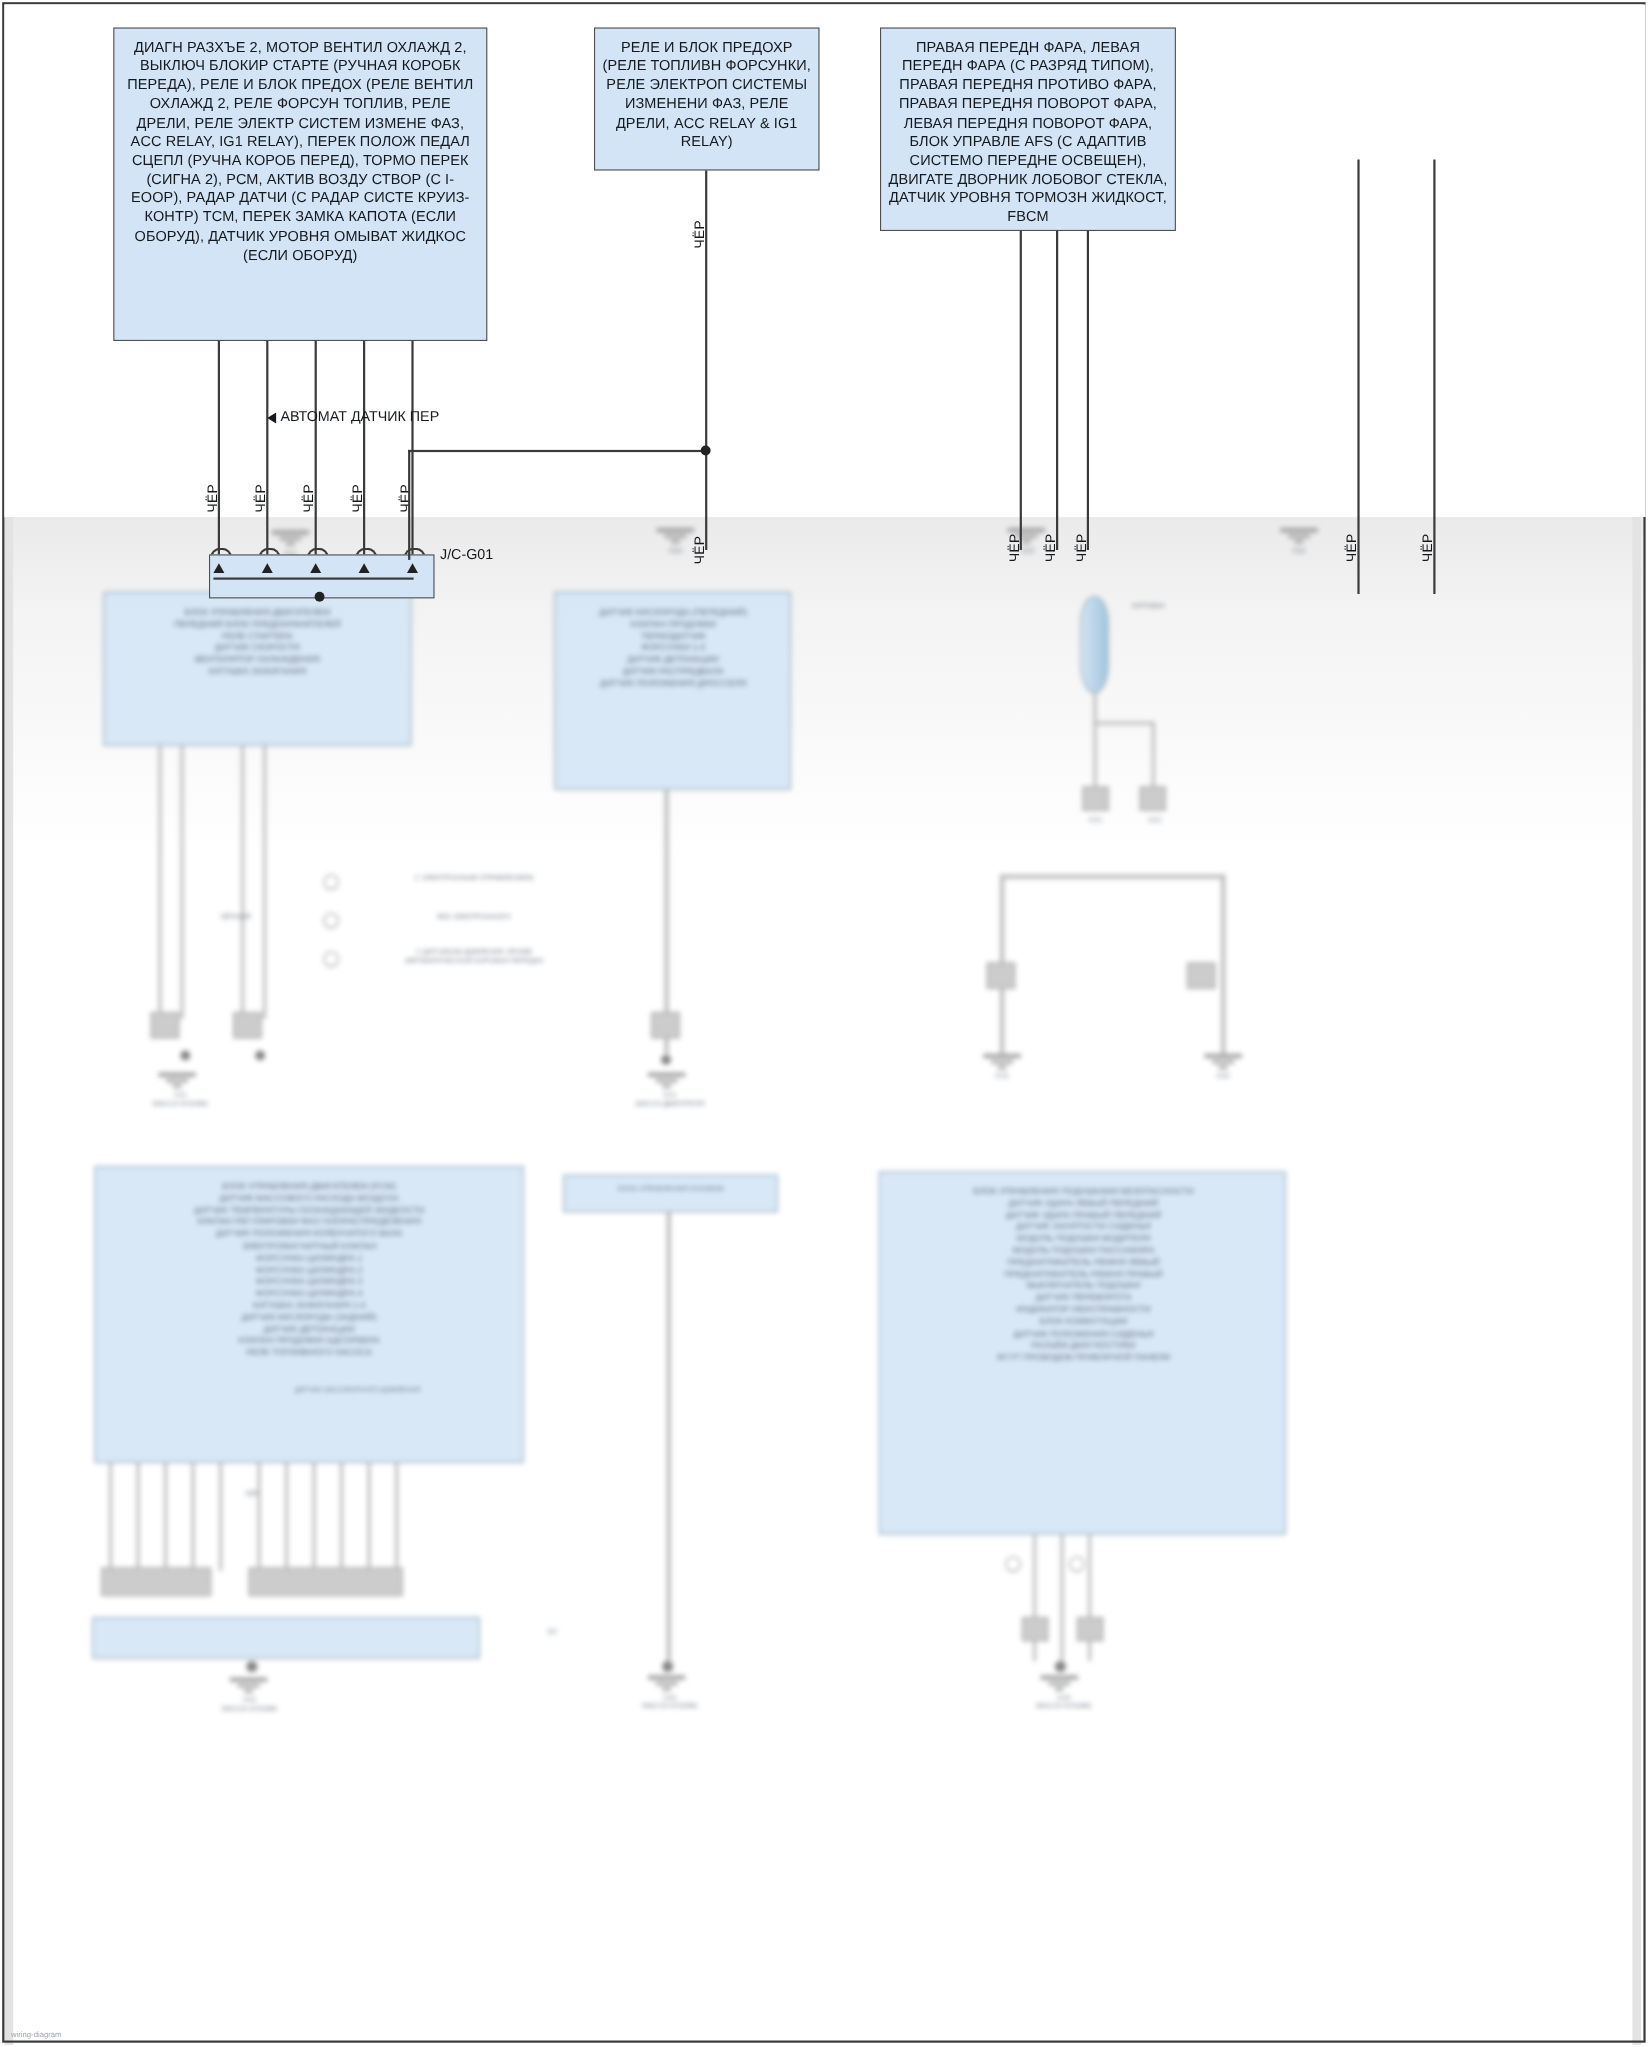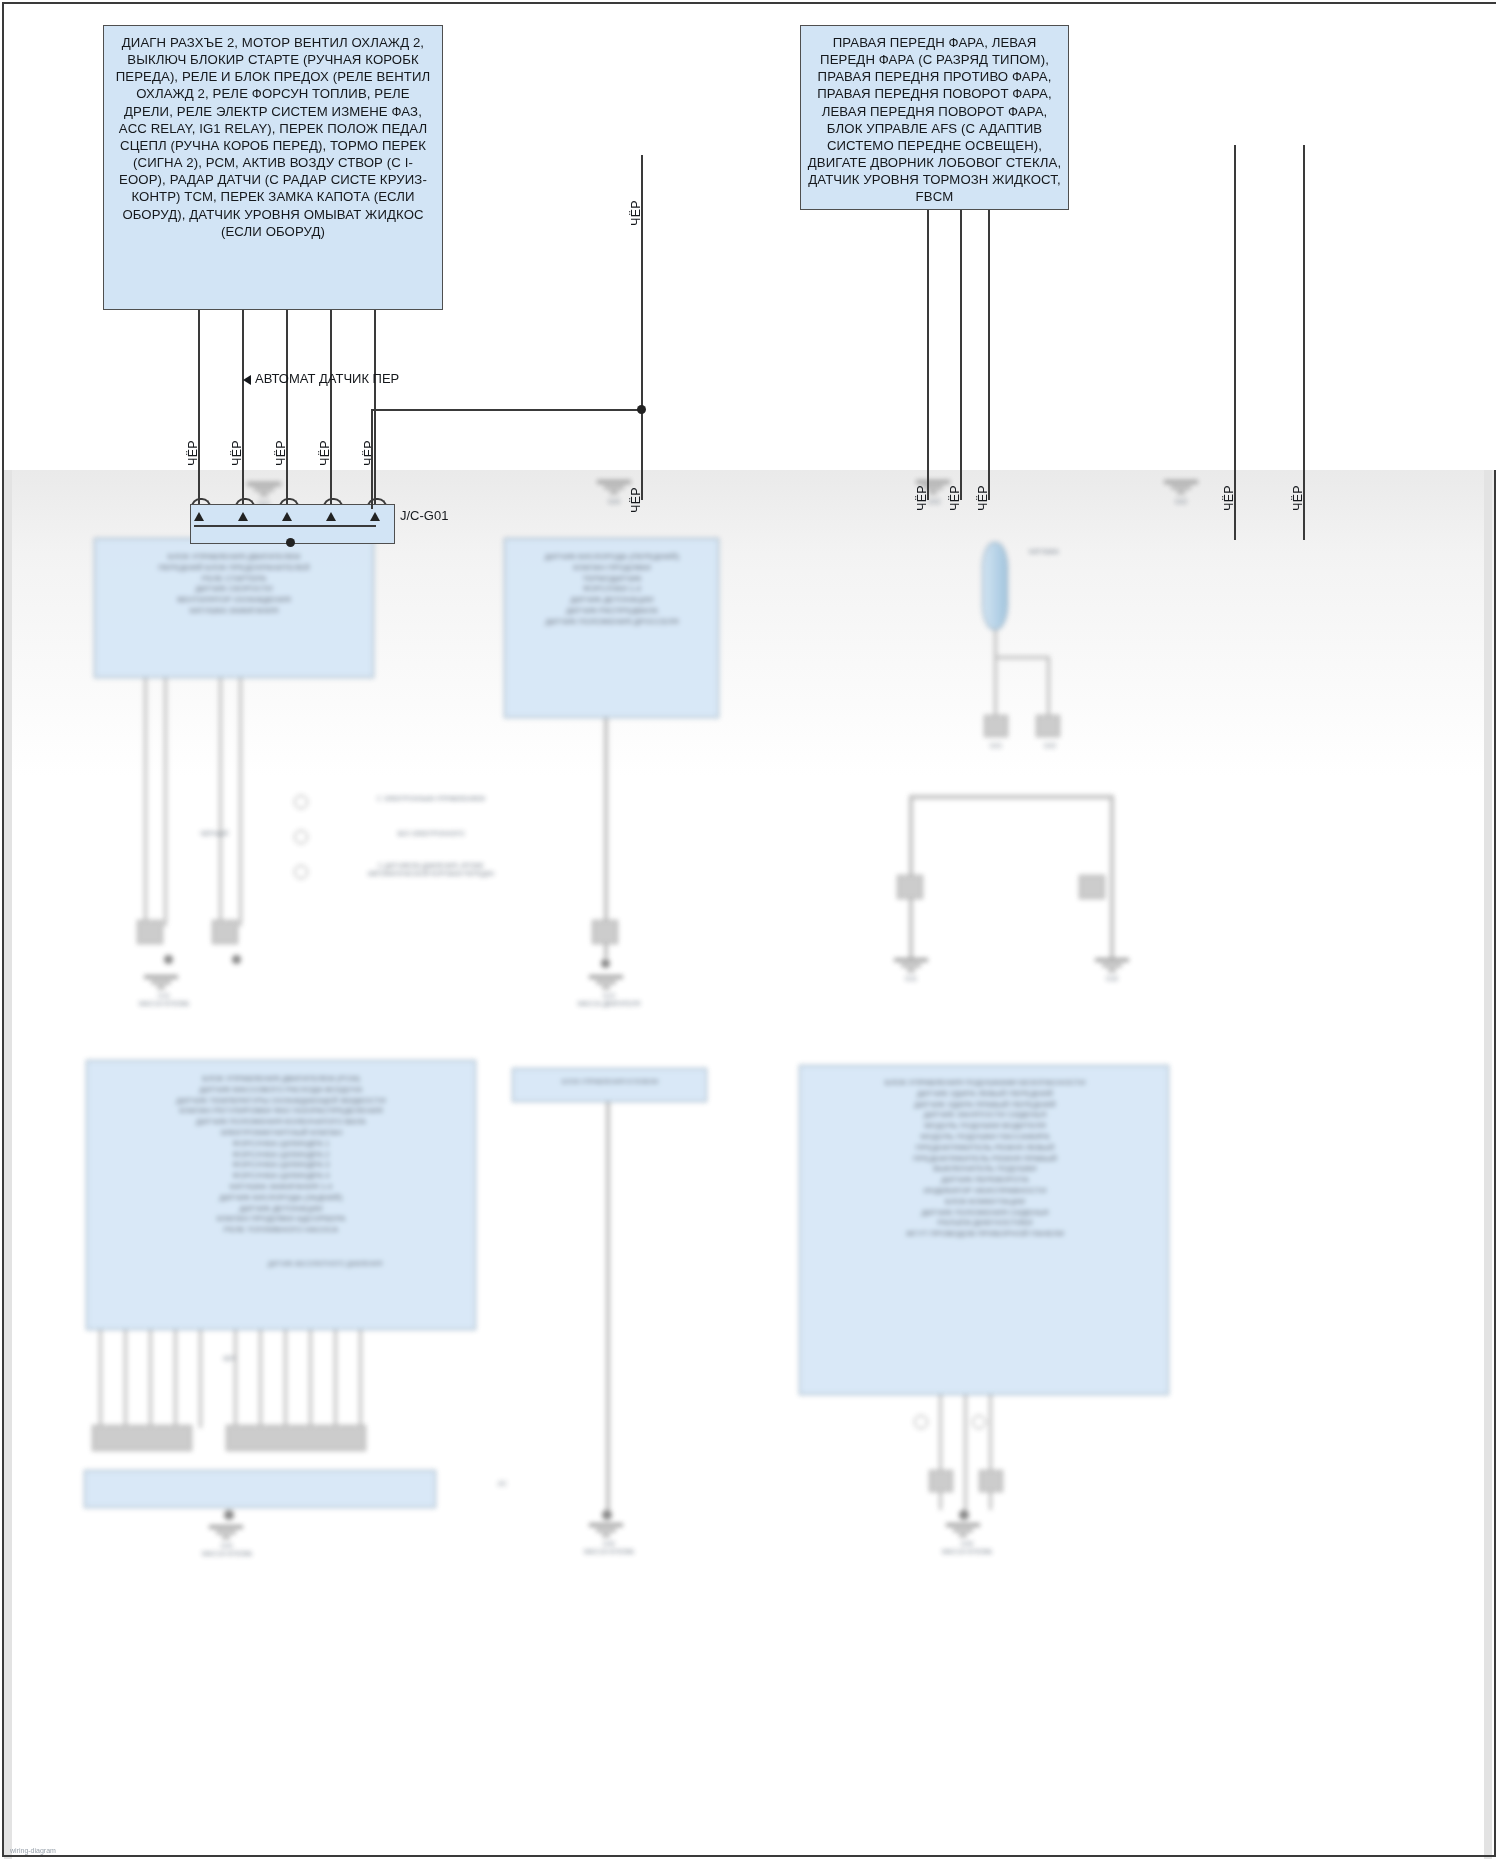--- a/index.html
+++ b/index.html
@@ -265,20 +265,21 @@
   </div>
 
   <div class="watermark" style="left:10px;top:1847px;">wiring-diagram</div>
 
   <div id="frame"></div>
 
   <div style="position:absolute;left:4px;top:4px;width:1492px;height:466px;background:#ffffff;"></div>
 
   <div class="box sharp" style="left:103px;top:25px;width:340px;height:285px;">ДИАГН РАЗХЪЕ 2, МОТОР ВЕНТИЛ ОХЛАЖД 2, ВЫКЛЮЧ БЛОКИР СТАРТЕ (РУЧНАЯ КОРОБК ПЕРЕДА), РЕЛЕ И БЛОК ПРЕДОХ (РЕЛЕ ВЕНТИЛ ОХЛАЖД 2, РЕЛЕ ФОРСУН ТОПЛИВ, РЕЛЕ ДРЕЛИ, РЕЛЕ ЭЛЕКТР СИСТЕМ ИЗМЕНЕ ФАЗ, ACC RELAY, IG1 RELAY), ПЕРЕК ПОЛОЖ ПЕДАЛ СЦЕПЛ (РУЧНА КОРОБ ПЕРЕД), ТОРМО ПЕРЕК (СИГНА 2), РСМ, АКТИВ ВОЗДУ СТВОР (С I-EOOP), РАДАР ДАТЧИ (С РАДАР СИСТЕ КРУИЗ-КОНТР) ТСМ, ПЕРЕК ЗАМКА КАПОТА (ЕСЛИ ОБОРУД), ДАТЧИК УРОВНЯ ОМЫВАТ ЖИДКОС (ЕСЛИ ОБОРУД)</div>
 
+  <div class="box sharp" style="left:540px;top:25px;width:205px;height:130px;">РЕЛЕ И БЛОК ПРЕДОХР (РЕЛЕ ТОПЛИВН ФОРСУНКИ, РЕЛЕ ЭЛЕКТРОП СИСТЕМЫ ИЗМЕНЕНИ ФАЗ, РЕЛЕ ДРЕЛИ, ACC RELAY &amp; IG1 RELAY)</div>
 
   <div class="box sharp" style="left:800px;top:25px;width:269px;height:185px;">ПРАВАЯ ПЕРЕДН ФАРА, ЛЕВАЯ ПЕРЕДН ФАРА (С РАЗРЯД ТИПОМ), ПРАВАЯ ПЕРЕДНЯ ПРОТИВО ФАРА, ПРАВАЯ ПЕРЕДНЯ ПОВОРОТ ФАРА, ЛЕВАЯ ПЕРЕДНЯ ПОВОРОТ ФАРА, БЛОК УПРАВЛЕ AFS (С АДАПТИВ СИСТЕМО ПЕРЕДНЕ ОСВЕЩЕН), ДВИГАТЕ ДВОРНИК ЛОБОВОГ СТЕКЛА, ДАТЧИК УРОВНЯ ТОРМОЗН ЖИДКОСТ, FBCM</div>
 
 
   <div class="wire" style="left:198px;top:310px;height:195px;"></div>
   <div class="wire" style="left:242px;top:310px;height:195px;"></div>
   <div class="wire" style="left:286px;top:310px;height:195px;"></div>
   <div class="wire" style="left:330px;top:310px;height:195px;"></div>
   <div class="wire" style="left:374px;top:310px;height:195px;"></div>
 
@@ -298,21 +299,21 @@
   <div class="fork" style="left:367px;top:498px;"></div>
 
   <div class="jc" style="left:190px;top:504px;width:205px;height:40px;"></div>
   <div class="arrowup" style="left:194px;top:512px;"></div>
   <div class="arrowup" style="left:238px;top:512px;"></div>
   <div class="arrowup" style="left:282px;top:512px;"></div>
   <div class="arrowup" style="left:326px;top:512px;"></div>
   <div class="arrowup" style="left:370px;top:512px;"></div>
   <div class="hwire" style="left:194px;top:525px;width:182px;"></div>
   <div class="dot" style="left:286px;top:538px;"></div>
-  <div class="jc-label" style="left:400px;top:508px;">J/C-G01</div>
+  <div class="jc-label" style="left:400px;top:496px;">J/C-G01</div>
 
   <div class="wire" style="left:641px;top:155px;height:345px;"></div>
   <div class="vlabel" style="left:629px;top:200px;">ЧЁР</div>
   <div class="vlabel" style="left:629px;top:487px;">ЧЁР</div>
   <div class="hwire" style="left:371px;top:409px;width:272px;"></div>
   <div class="wire" style="left:371px;top:409px;height:100px;"></div>
   <div class="dot" style="left:637px;top:405px;"></div>
 
   <div class="wire" style="left:927px;top:210px;height:290px;"></div>
   <div class="wire" style="left:960px;top:210px;height:290px;"></div>

